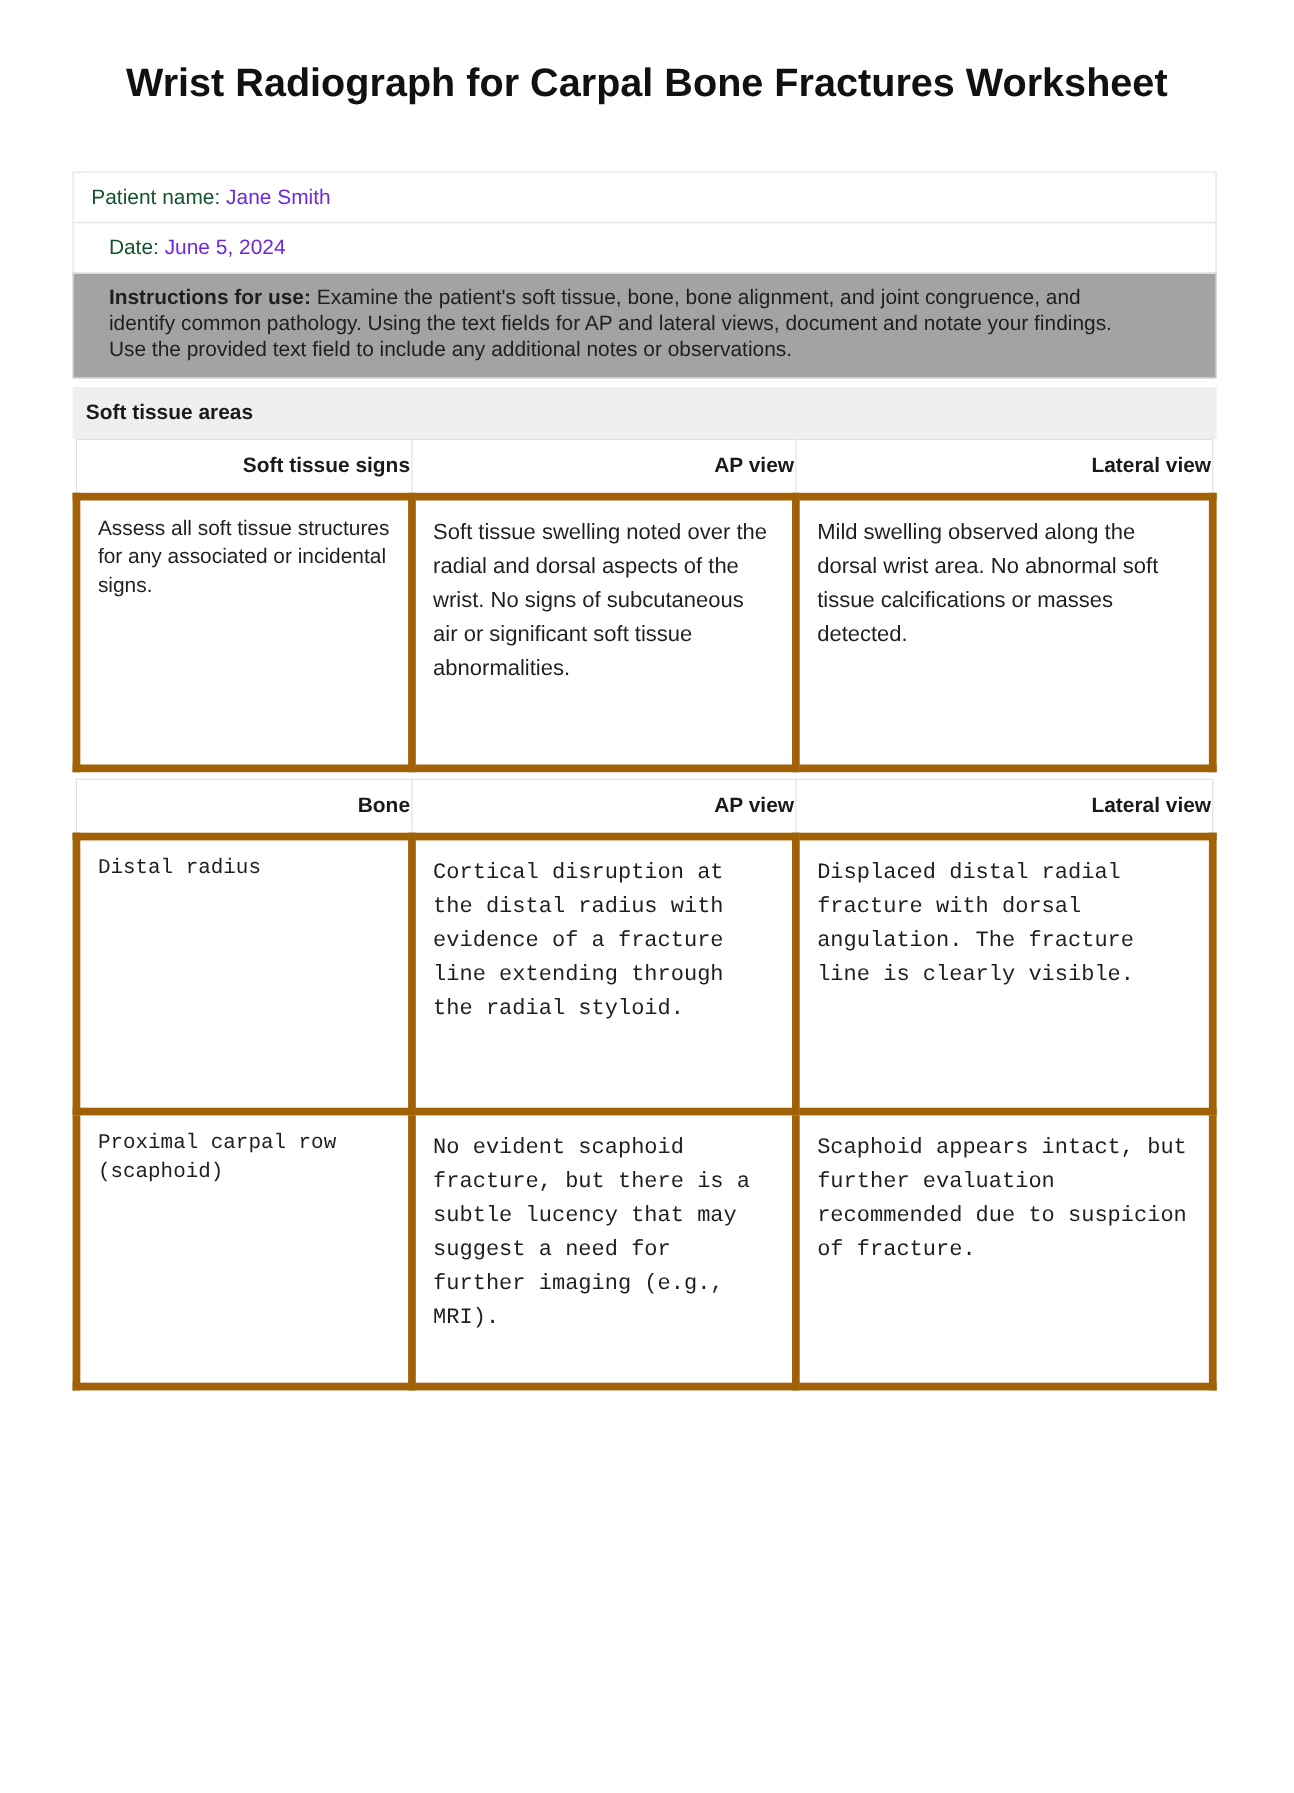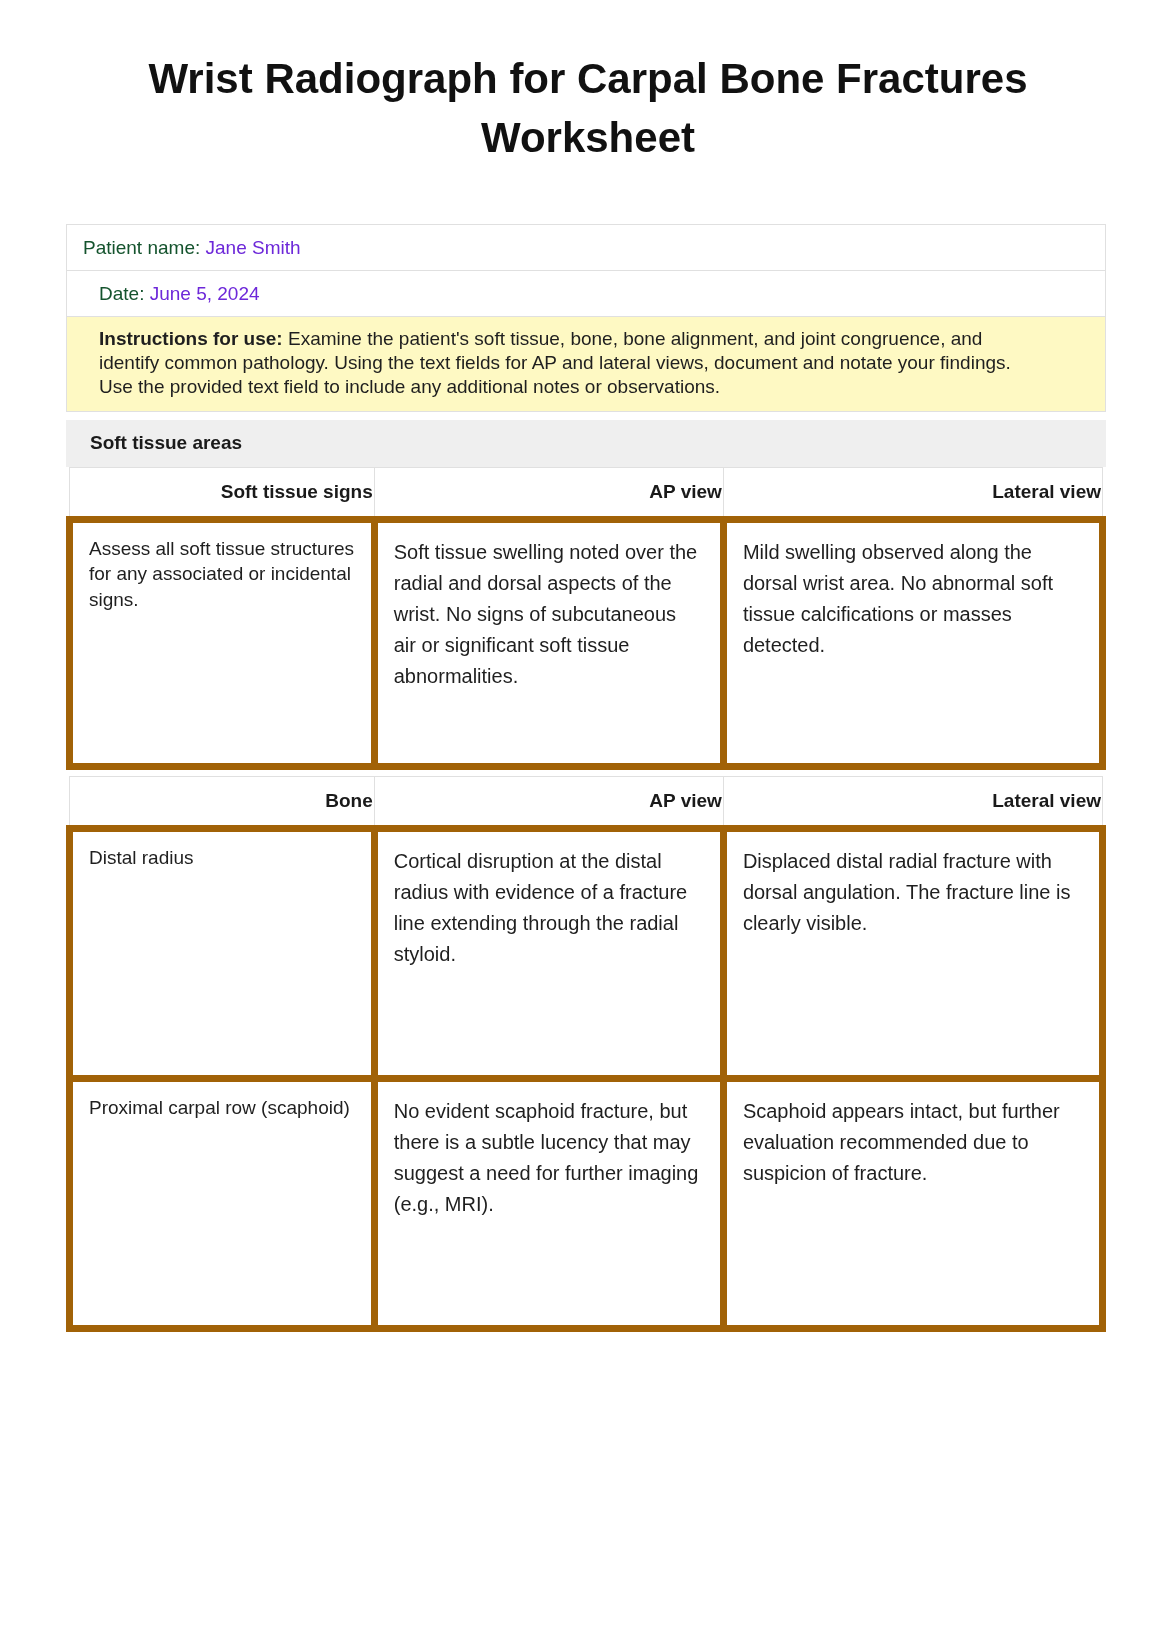--- a/index.html
+++ b/index.html
@@ -11,21 +11,21 @@
     width: 1176px;
     height: 1630px;
     font-family: "Liberation Sans", sans-serif;
     color: #1f1f1f;
     overflow: hidden;
   }
   .page-title {
     margin: 50px auto 0 auto;
     max-width: 980px;
     text-align: center;
-    font-size: 42px;
+    font-size: 36px;
     font-weight: 700;
     line-height: 1.4;
     color: #111111;
   }
   .content {
     margin: 56px 70px 0 66px; 
   }
   .field-box {
     border: 1px solid #e0e0e0;
     padding: 12px 16px 11px 16px;
@@ -39,37 +39,37 @@
     padding-left: 32px;
   }
   .field-label { color: #14532d; }
   .field-value { color: #6d28d9; }
   .instructions-box {
     border: 1px solid #e0e0e0;
     margin-top: -1px;
     padding: 10px 16px 12px 16px;
     font-size: 19px;
     line-height: 24px;
-    background: #fef9c3;
+    background: #a3a3a3;
   }
   .instructions-box p {
     margin: 0;
     max-width: 935px;
   }
   .instructions-label {
     font-weight: 700;
   }
   .section { margin-top: 8px; }
   .section.tight { margin-top: 6px; }
   .section-band {
     height: 47px;
     background: #efefef;
     display: flex;
     align-items: center;
-    padding-left: 24px;
+    padding-left: 12px;
     font-size: 19px;
     font-weight: 700;
     color: #1a1a1a;
     box-sizing: border-box;
   }
   table.grid {
     width: 100%;
     border-collapse: collapse;
     table-layout: fixed;
   }
@@ -99,21 +99,21 @@
     line-height: 1.35;
     color: #1f1f1f;
   }
   td.entry-cell {
     padding: 14px 18px 14px 16px;
     font-size: 20px;
     line-height: 1.55;
     color: #1f1f1f;
   }
   tr.h247 td { height: 247px; }
-  tr.h250 td { height: 250px; }
+  tr.h250 td { height: 250px; font-family: Liberation Mono, monospace; }
   tr.h225 td { height: 225px; }
 </style>
 </head>
 <body>
 
 <h1 class="page-title">Wrist Radiograph for Carpal Bone Fractures Worksheet</h1>
 
 <div class="content">
 
   <div class="field-box">

